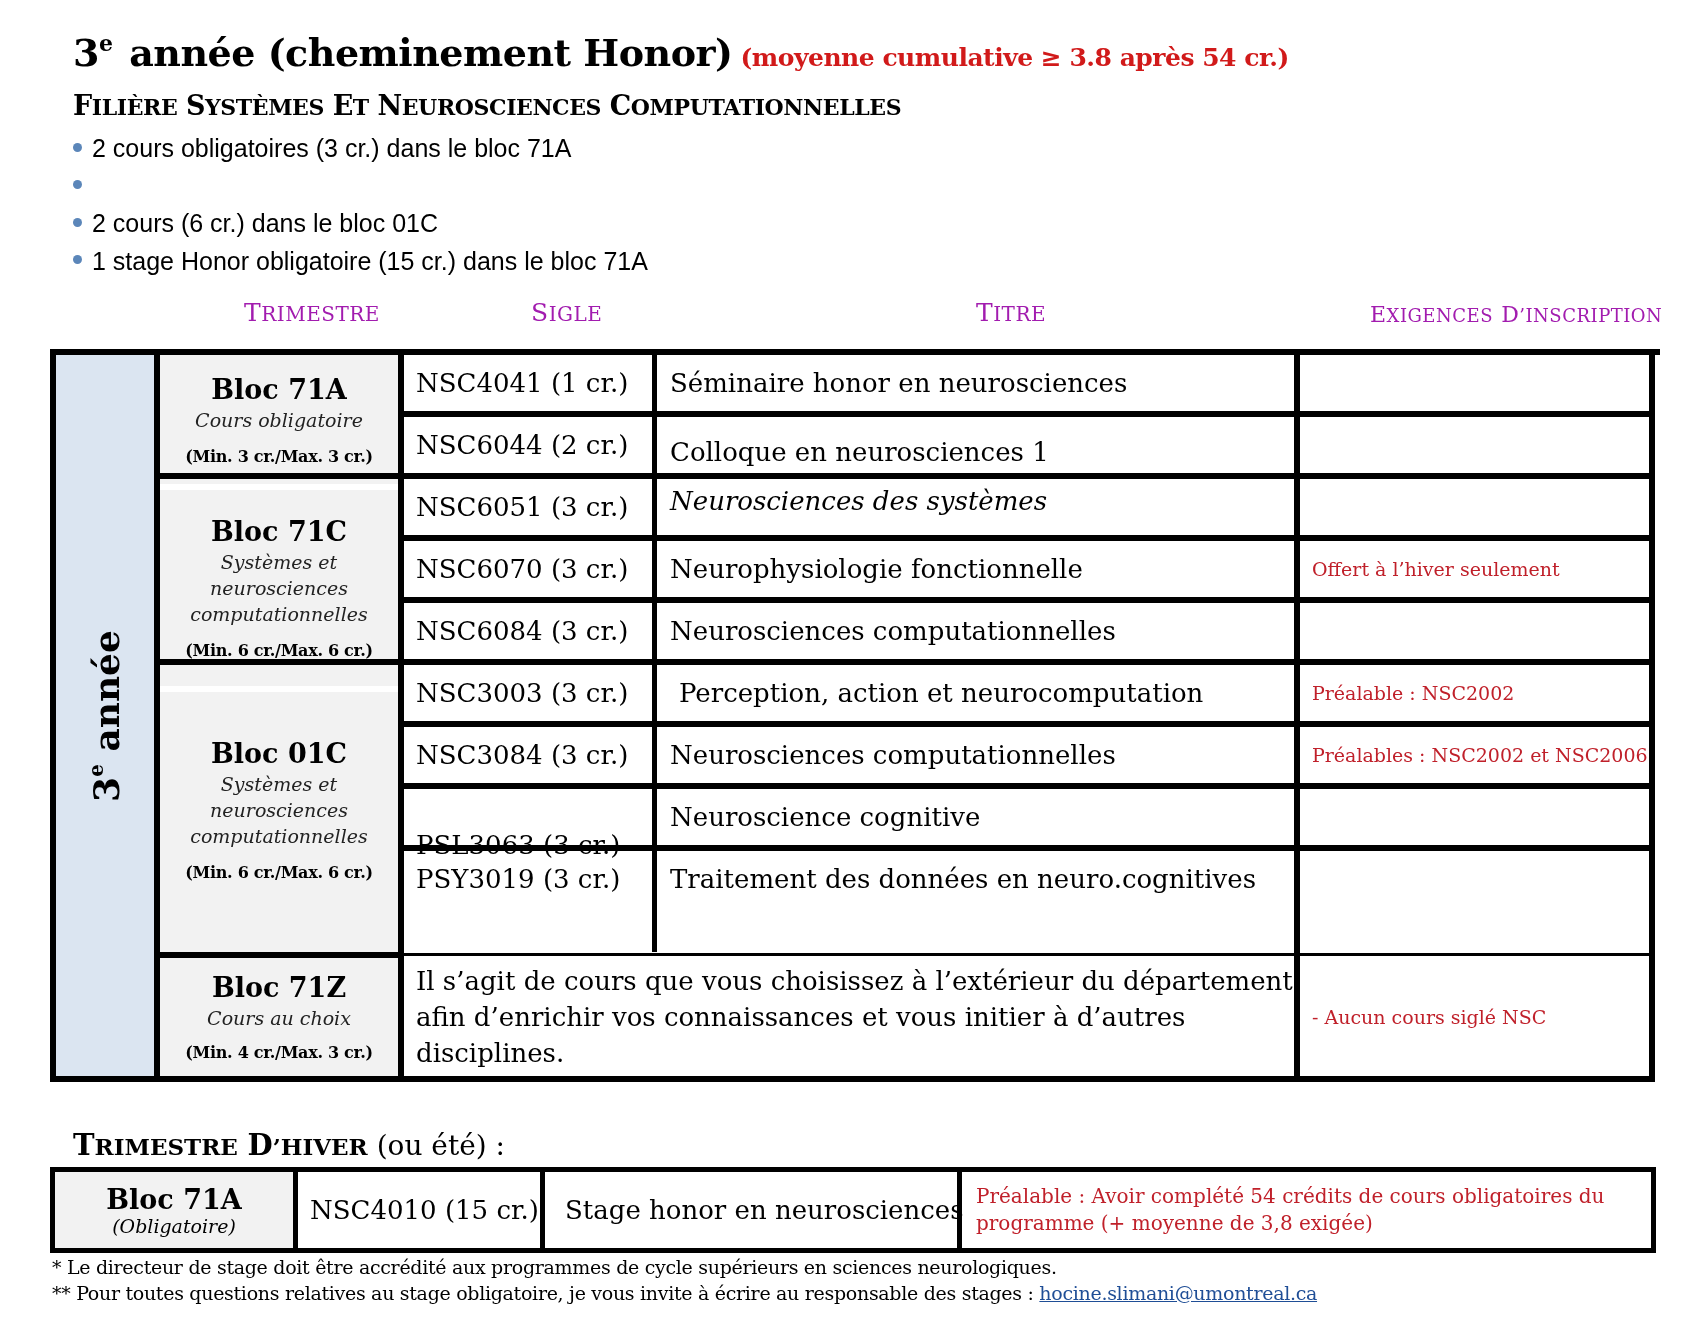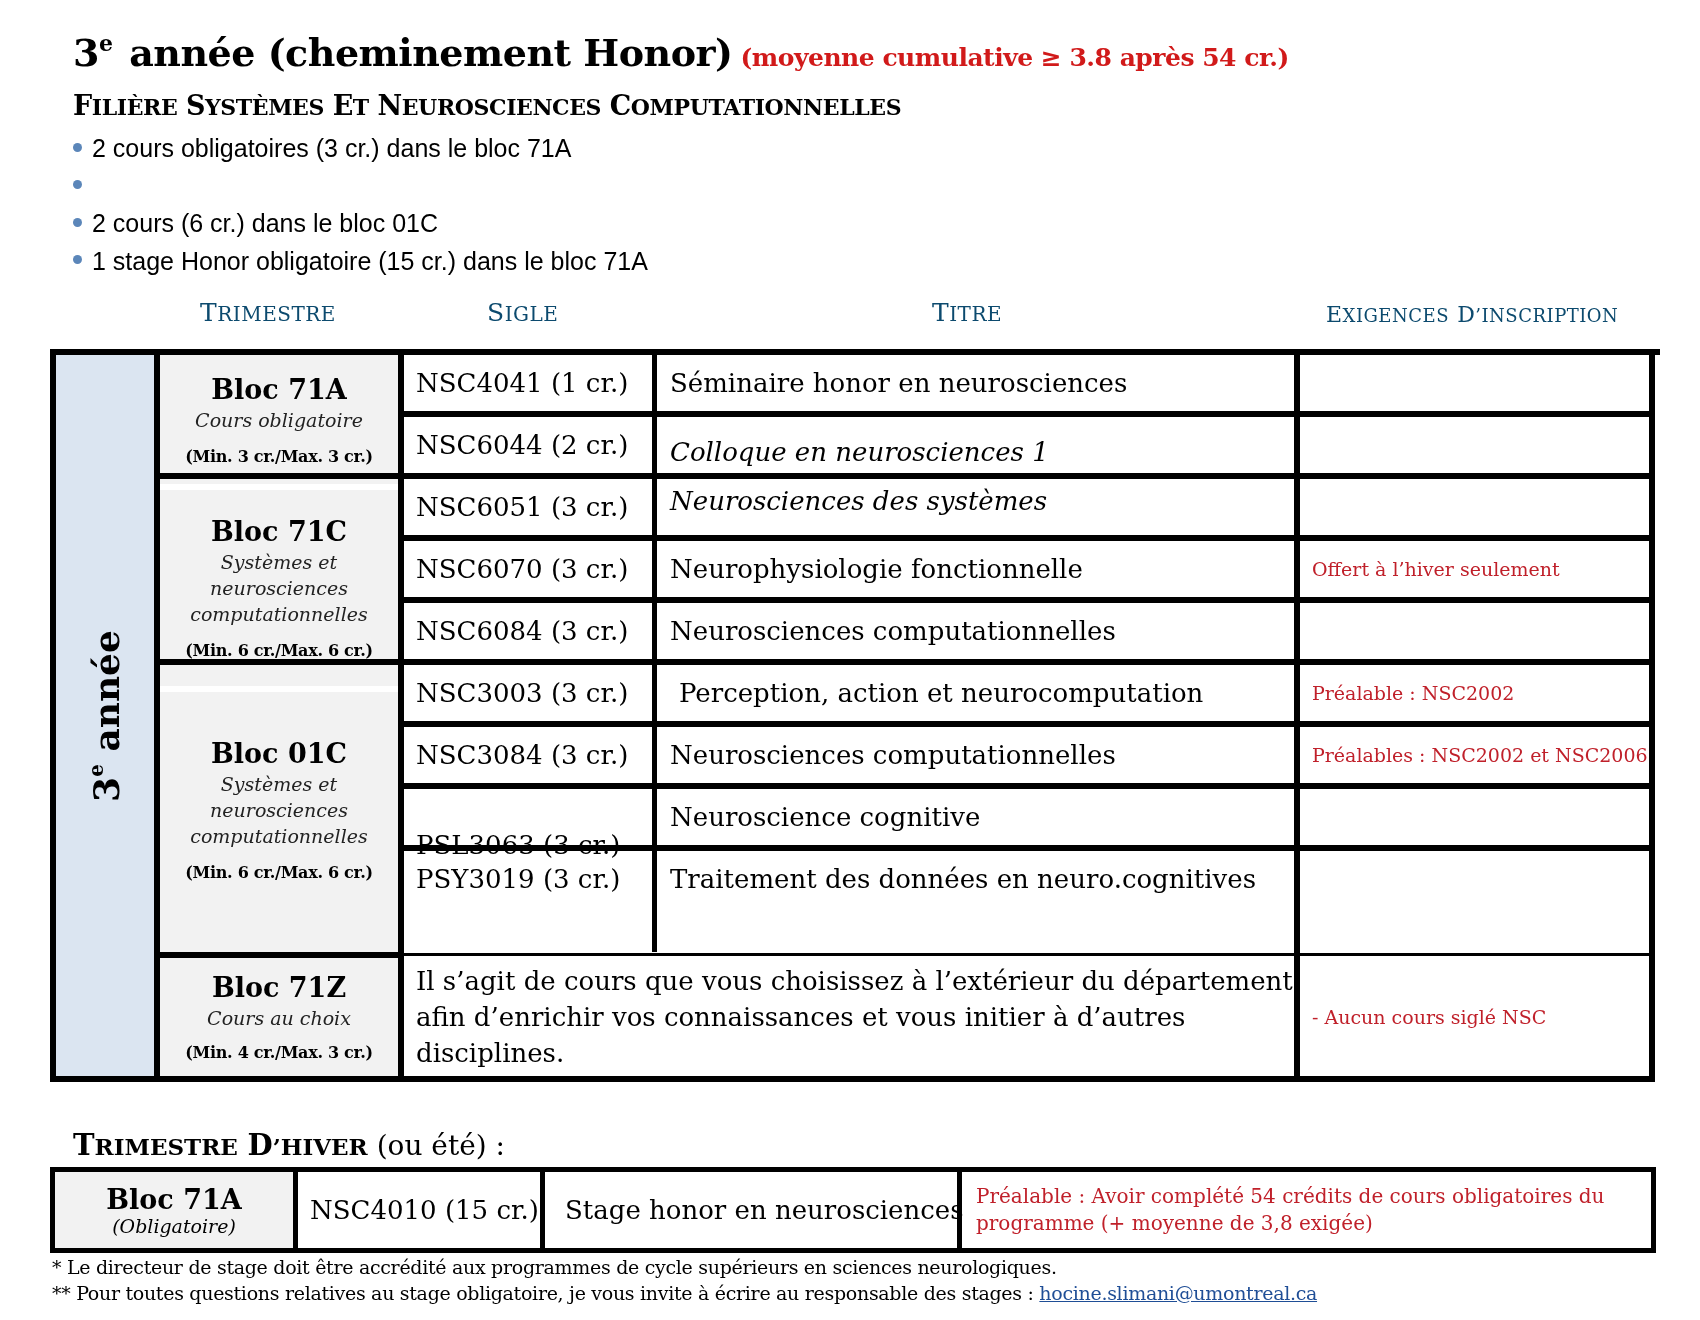--- a/index.html
+++ b/index.html
@@ -8,21 +8,21 @@
   .title { position: absolute; left: 73px; top: 30px; font-family: "DejaVu Serif", serif; font-weight: bold; font-size: 38px; letter-spacing: -0.5px; white-space: nowrap; }
   .title sup { font-size: 22px; vertical-align: 15px; margin-right: 4px; }
   .title .subtitle-red { color: #d11a1a; font-size: 25px; margin-left: 8px; }
 
   .filiere { position: absolute; left: 73px; top: 90px; font-family: "DejaVu Serif", serif; font-weight: bold; font-size: 26px; white-space: nowrap; letter-spacing: -0.4px; }
 
   .bullets { position: absolute; left: 73px; top: 130px; margin: 0; padding: 0; list-style: none; font-family: "Liberation Sans", sans-serif; font-size: 25px; }
   .bullets li { height: 37.5px; line-height: 37.5px; white-space: nowrap; }
   .bullets .dot { display: inline-block; width: 9px; height: 9px; border-radius: 50%; background: #5b86b9; margin-right: 10px; vertical-align: middle; position: relative; top: -3px; }
 
-  .col-head { position: absolute; top: 298px; font-family: "DejaVu Serif", serif; color: #0c4a6e; font-size: 24px; letter-spacing: 0.5px; white-space: nowrap; }
+  .col-head { position: absolute; top: 298px; font-family: "DejaVu Serif", serif; color: #a21caf; font-size: 24px; letter-spacing: 0.5px; white-space: nowrap; margin-left: 44px; }
   .line { position: absolute; background: #000; }
   .cell { position: absolute; box-sizing: border-box; display: flex; align-items: center; }
   .year { position: absolute; left: 55px; top: 355px; width: 100px; height: 721px; background: #dbe5f1; }
   .year-label { position: absolute; left: 105px; top: 716px; transform: translate(-50%, -50%) rotate(-90deg); font-family: "DejaVu Serif", serif; font-weight: bold; font-size: 36px; white-space: nowrap; }
   .year-label sup { font-size: 20px; vertical-align: 16px; }
   .bloc { position: absolute; left: 160px; width: 238px; background: #f2f2f2; text-align: center; font-family: "DejaVu Serif", serif; display: flex; flex-direction: column; align-items: center; justify-content: center; }
   .bloc .name { font-weight: bold; font-size: 27px; margin-bottom: 2px; }
   .bloc .desc { font-style: italic; font-size: 19px; color: #222; line-height: 26px; }
   .bloc .minmax { font-weight: bold; font-size: 16px; margin-top: 14px; letter-spacing: -0.3px; }
   .sigle { left: 404px; width: 248px; padding-left: 12px; font-family: "DejaVu Serif", serif; font-size: 26px; white-space: nowrap; }
@@ -88,21 +88,21 @@
     </div>
     <div class="cell titre" style="top: 355px; height: 56px;">
       <span>Séminaire honor en neurosciences</span>
     </div>
     <div class="cell exig" style="top: 355px; height: 56px;">
       <span></span>
     </div>
     <div class="cell sigle" style="top: 417px; height: 56px;">
       <span>NSC6044 (2 cr.)</span>
     </div>
-    <div class="cell titre" style="top: 417px; height: 70px; font-style: italic;">
+    <div class="cell titre" style="top: 417px; height: 70px;">
       <span>Colloque en neurosciences 1</span>
     </div>
     <div class="cell exig" style="top: 417px; height: 56px;">
       <span></span>
     </div>
     <div class="cell sigle" style="top: 479px; height: 56px;">
       <span>NSC6051 (3 cr.)</span>
     </div>
     <div class="cell titre" style="top: 479px; height: 44px; font-style: italic;">
       <span>Neurosciences des systèmes</span>

